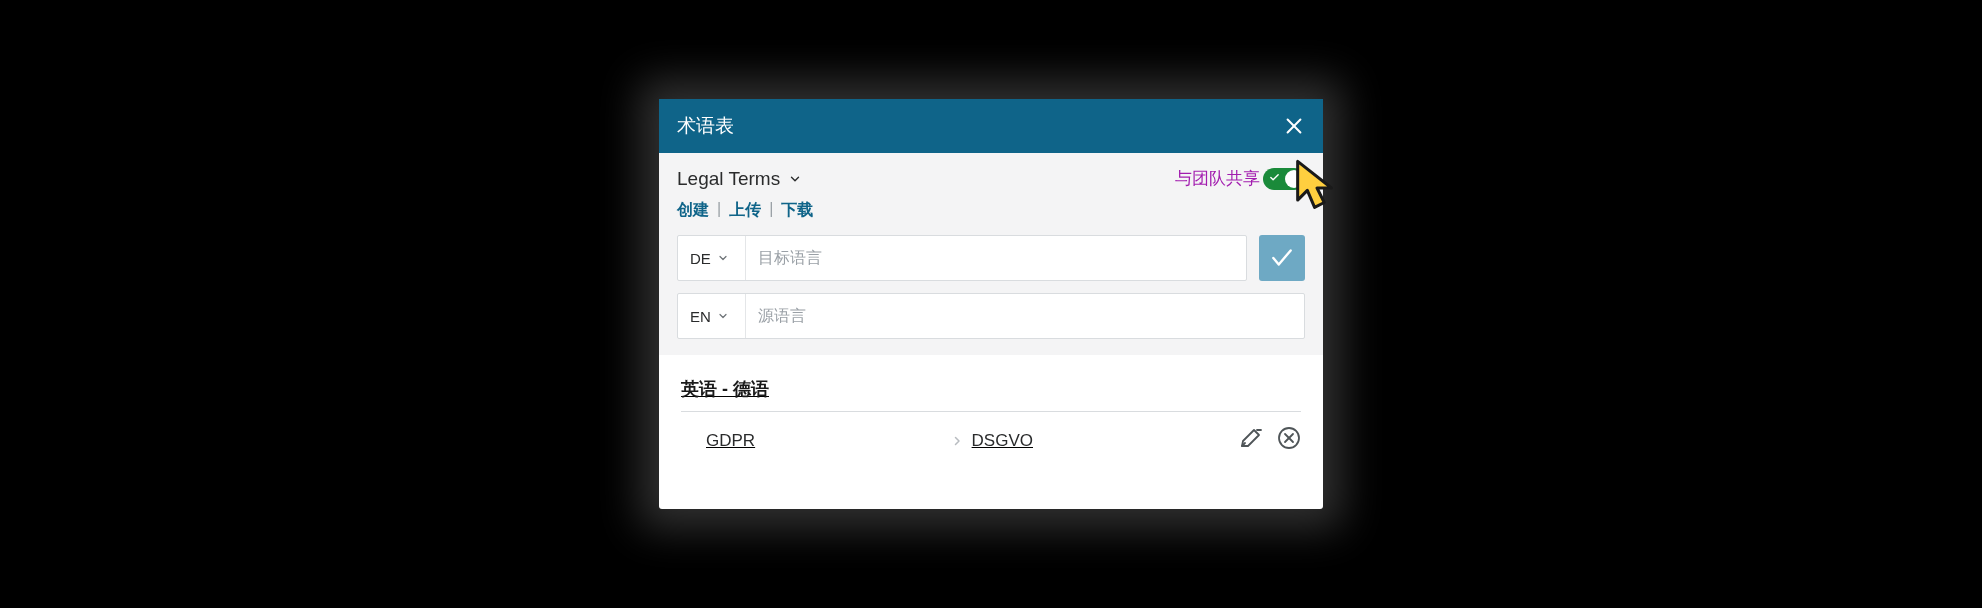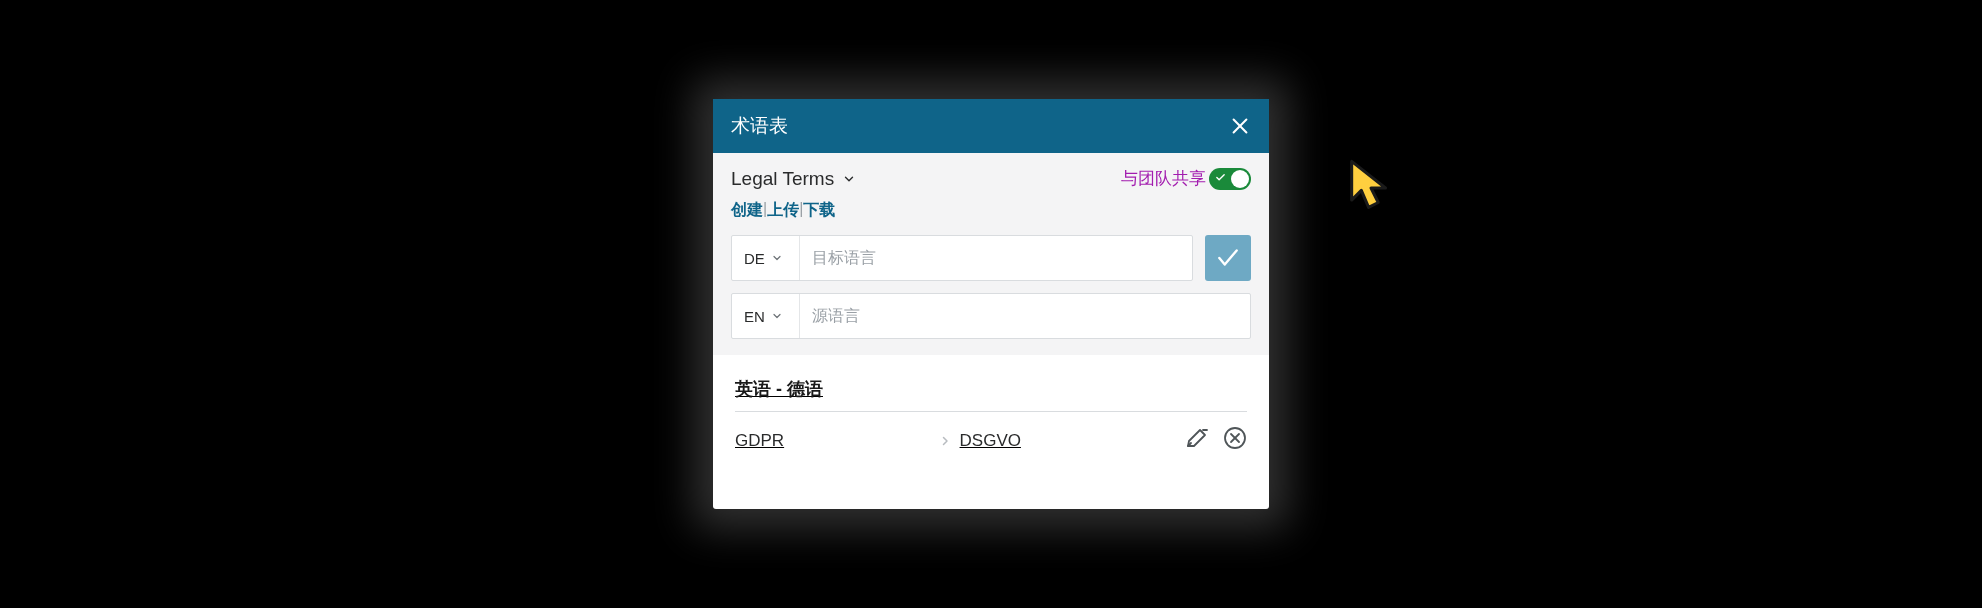--- a/index.html
+++ b/index.html
@@ -11,21 +11,21 @@
       width: 1982px;
       height: 608px;
       background: #000;
       font-family: -apple-system, BlinkMacSystemFont, "Segoe UI", "Helvetica Neue", Arial, sans-serif;
       display: flex;
       align-items: center;
       justify-content: center;
       position: relative;
     }
     .dialog {
-      width: 556px;
+      width: 664px;
       background: #fff;
       border-radius: 3px;
       box-shadow: 0 0 40px 20px rgba(80,80,80,0.6);
       overflow: visible;
       position: relative;
     }
     .dialog-header {
       background: #0f6489;
       color: #fff;
       padding: 14px 18px;
@@ -92,20 +92,21 @@
       height: 18px;
       background: #fff;
       border-radius: 50%;
       position: absolute;
       right: 2px;
     }
     .dialog-actions {
       background: #f4f4f5;
       padding: 0 18px 8px 18px;
       display: flex;
+      gap: 8px;
       font-size: 16px;
       color: #0f6489;
     }
     .dialog-actions .action {
       cursor: pointer;
       font-weight: 600;
     }
     .dialog-actions .sep {
       color: #9aa0a6;
     }
@@ -184,20 +185,21 @@
     }
     .term-row {
       display: flex;
       align-items: center;
       padding: 14px 0;
       font-size: 17px;
       color: #2a2b2c;
     }
     .term-source {
       width: 38%;
+      margin-left: 25px;
     }
     .term-arrow {
       width: 30px;
       color: #b8bcc0;
       display: flex;
       align-items: center;
       justify-content: center;
     }
     .term-target {
       flex: 1;

